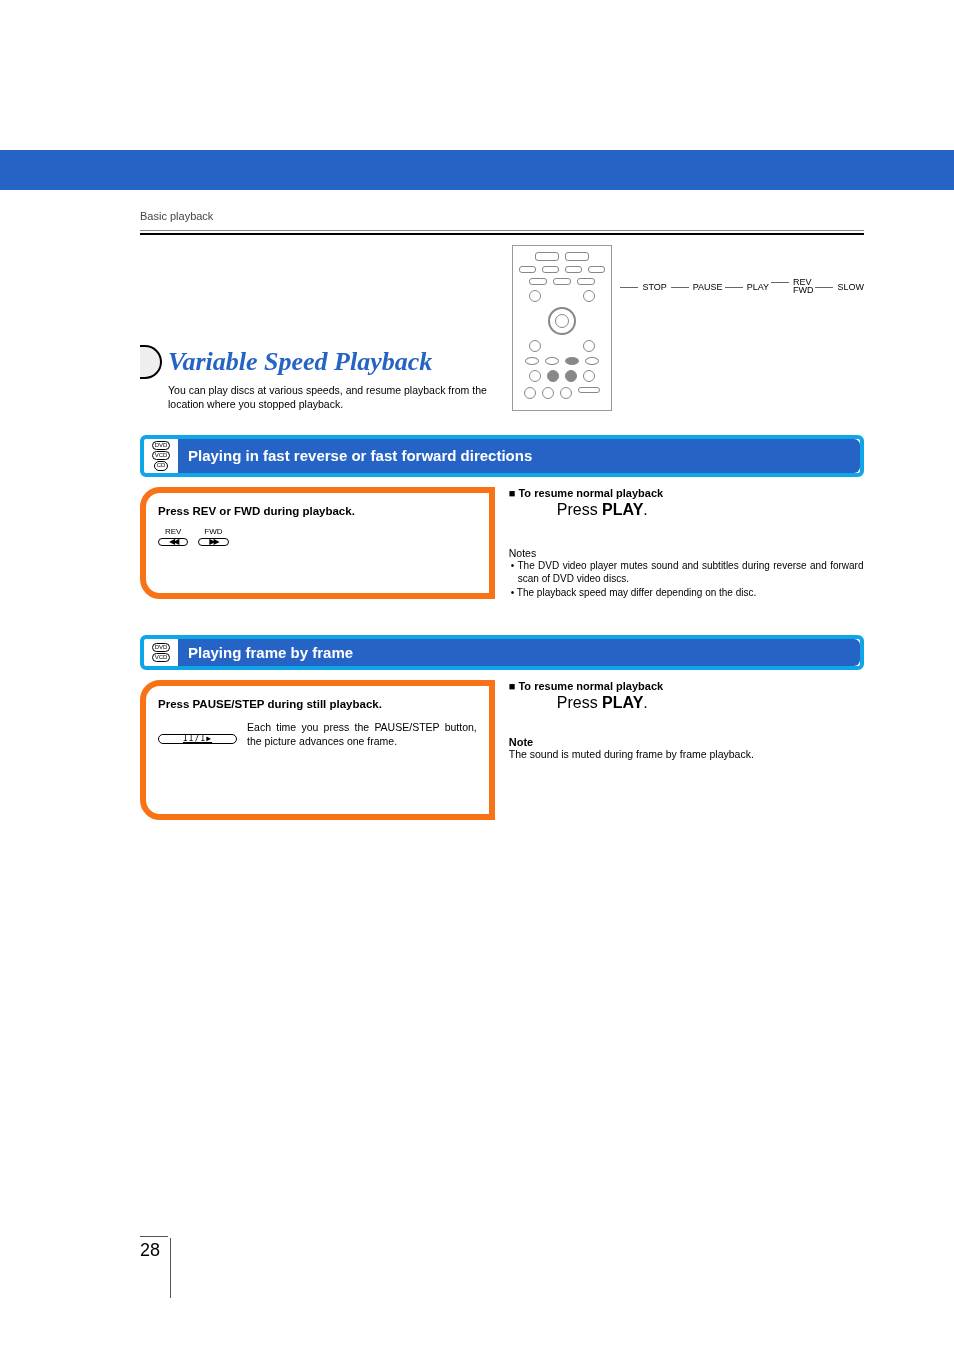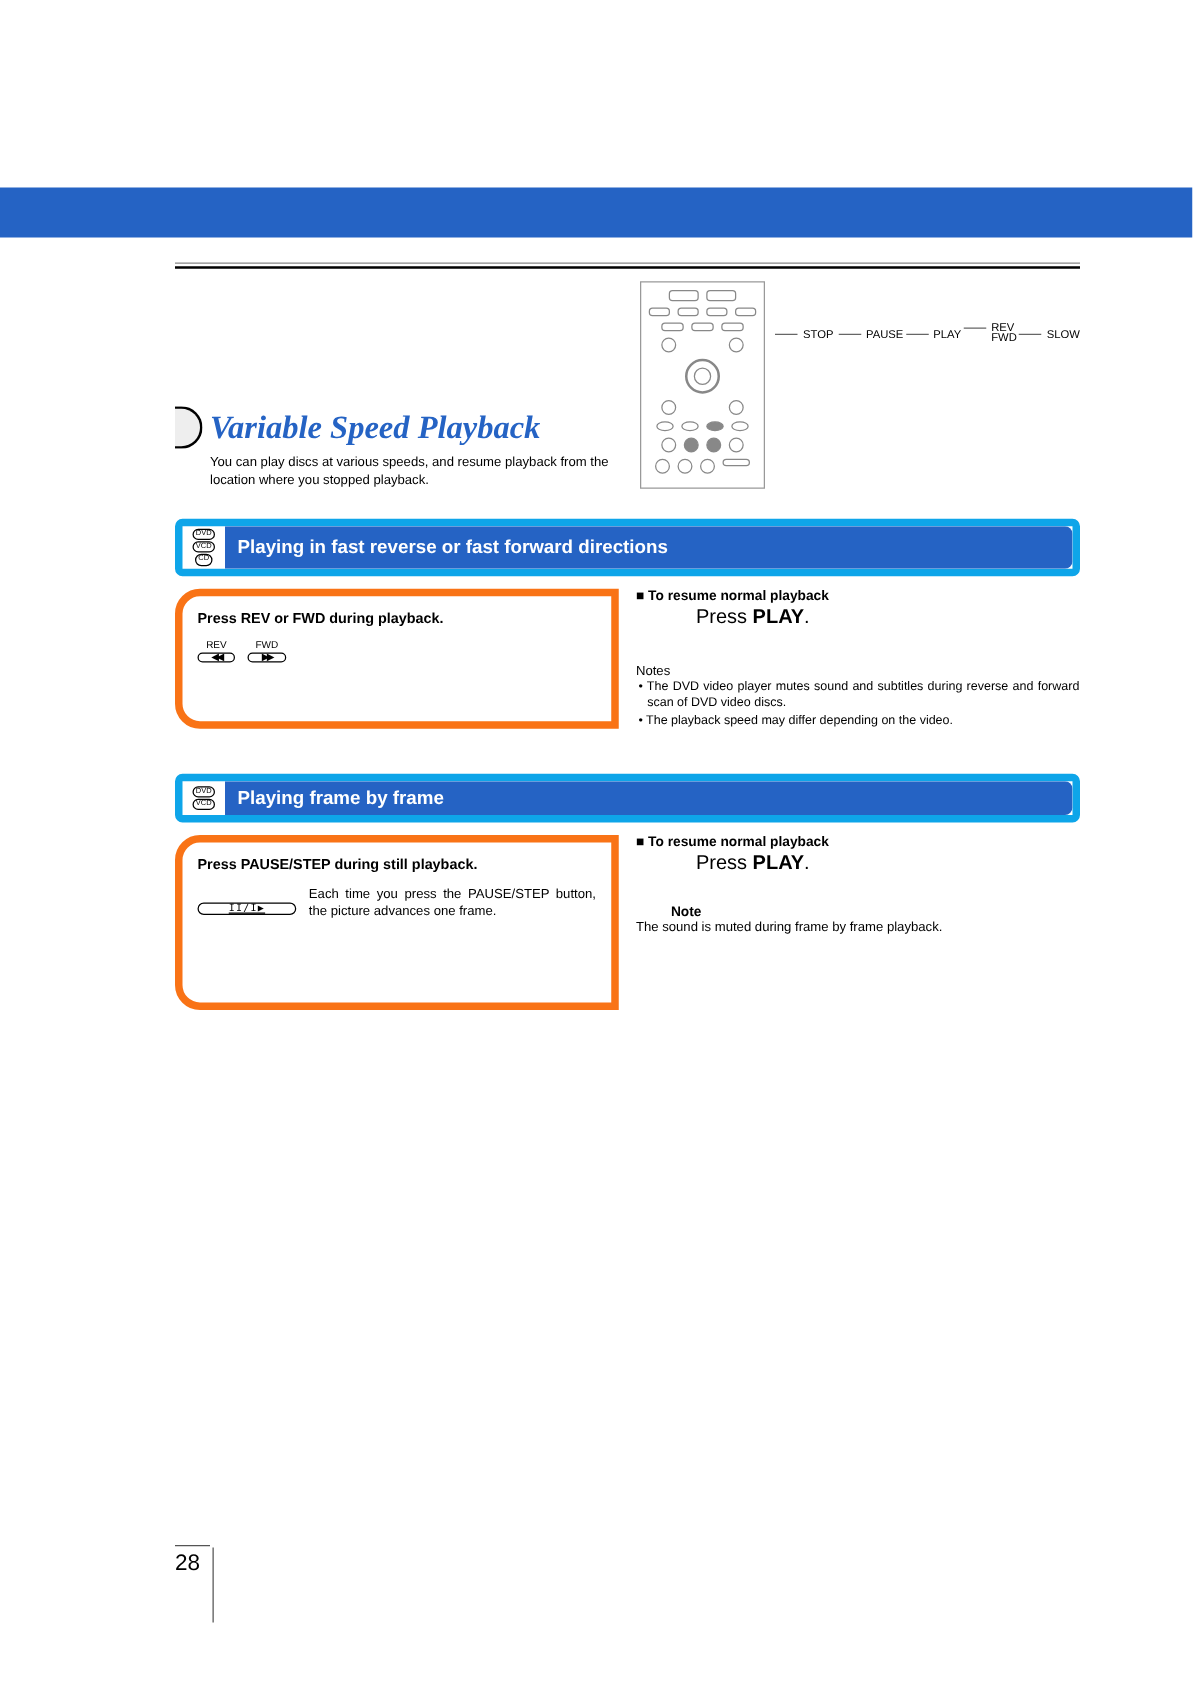--- a/index.html
+++ b/index.html
@@ -28,21 +28,21 @@
   .r-big { width: 28px; height: 28px; border: 2px solid #888; border-radius: 50%; display:flex; align-items:center; justify-content:center;}
   .r-big-inner { width: 14px; height: 14px; border: 1px solid #888; border-radius: 50%; }
   .r-oval { width: 14px; height: 8px; border: 1px solid #888; border-radius: 50%; }
   .r-oval.dark { background: #888; }
   .r-bar { width: 22px; height: 6px; border: 1px solid #888; border-radius: 3px; }
   .labels-col { display: flex; font-size: 9px; margin-left: 8px; gap: 2px; padding-top: 30px; }
   .label-item { display: flex; align-items: center; }
   .label-line { width: 18px; height: 1px; background: #666; margin-right: 4px; }
   .label-group { display:flex; flex-direction:column; margin-top:2px; }
 
-  .section-head { border: 6px solid #0ea5e9; border-radius: 6px; display: flex; align-items: stretch; margin-top: 24px; overflow: hidden; }
+  .section-head { border: 4px solid #0ea5e9; border-radius: 6px; display: flex; align-items: stretch; margin-top: 24px; overflow: hidden; }
   .sh-icons { width: 34px; font-size: 6px; text-align: center; display:flex; flex-direction:column; justify-content:center; gap:1px; padding:2px 0; }
   .sh-icons span { border: 1px solid #000; border-radius: 7px; padding: 0 2px; display:inline-block; margin: 0 auto; line-height:1.2; }
   .sh-bar { background: #2563c4; color: #fff; font-size: 15px; font-weight: bold; display: flex; align-items: center; padding: 5px 10px; flex: 1; border-radius: 0 6px 6px 0; }
 
   .panel-row { display: flex; gap: 14px; margin-top: 10px; }
   .left-panel { border: 6px solid #f97316; border-radius: 0; padding: 12px; width: 49%; border-top-left-radius: 20px; border-bottom-left-radius: 20px; }
   .left-panel.short { min-height: 140px; }
   .right-col { width: 49%; font-size: 10.5px; }
   .panel-title { font-size: 11.5px; font-weight: bold; margin-bottom: 10px; }
   .btn-row { display: flex; align-items: flex-start; gap: 10px; }
@@ -54,36 +54,37 @@
   .icon-pause-step { font-size: 8px; letter-spacing: 1px; font-family: monospace; }
   .btn-desc { font-size: 10.5px; line-height: 1.35; flex: 1; }
   .btn-desc p { margin-bottom: 8px; }
   .sub-head { font-size: 11px; font-weight: bold; }
   .sub-head::before { content: "■ "; font-size: 11px; }
   .press-line { font-size: 16px; margin-left: 28px; margin-top: 2px; padding-left: 20px; }
   .notes-title { font-size: 10.5px; margin-top: 28px; }
   .notes-list { font-size: 10px; line-height: 1.35; padding-left: 2px; }
   .notes-list li { list-style: none; text-indent: -7px; padding-left: 7px; text-align: justify; }
   .notes-list li::before { content: "• "; }
-  .note-single-title { font-size: 11px; font-weight: bold; margin-top: 24px; margin-left: 28px; }
+  .note-single-title { font-size: 11px; font-weight: bold; margin-top: 24px; }
   .note-single { font-size: 10.5px; }
 
   .page-num { font-size: 18px; position: absolute; left: 140px; top: 1240px; }
   .page-num-rule { position: absolute; left: 170px; top: 1238px; width: 1px; height: 60px; background: #555; }
   .page-num-rule.h { left: 140px; top: 1236px; width: 28px; height: 1px; }
   .container { position: relative; }
 </style>
 </head>
 <body>
 
 <div class="container">
   <div class="top-band"></div>
   <div class="mid-band"></div>
 
   <div class="page">
+    <div class="breadcrumb">Basic playback</div>
     <hr class="thin">
     <hr class="thick">
 
     <div class="title-row">
       <div class="title-block">
         <div class="title-head">
           <div class="half-circle"></div>
           <div class="title">Variable Speed Playback</div>
         </div>
         <p class="intro">You can play discs at various speeds, and resume playback from the location where you stopped playback.</p>
@@ -199,21 +200,21 @@
       </div>
 
       <div class="right-col">
         <div class="sub-head">To resume normal playback</div>
         <div class="press-line">
           <span>Press </span><b>PLAY</b><span>.</span>
         </div>
         <div class="notes-title">Notes</div>
         <ul class="notes-list">
           <li>The DVD video player mutes sound and subtitles during reverse and forward scan of DVD video discs.</li>
-          <li>The playback speed may differ depending on the video.</li>
+          <li>The playback speed may differ depending on the disc.</li>
         </ul>
       </div>
     </div>
 
     <div class="section-head" style="margin-top:36px;">
       <div class="sh-icons">
         <span>DVD</span>
         <span>VCD</span>
       </div>
       <div class="sh-bar">Playing frame by frame</div>

